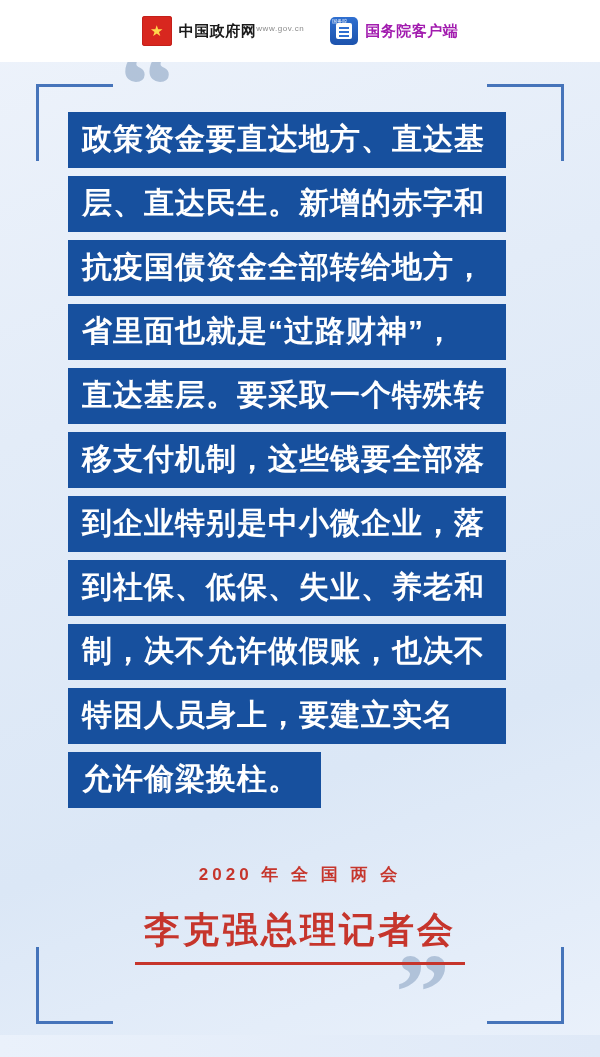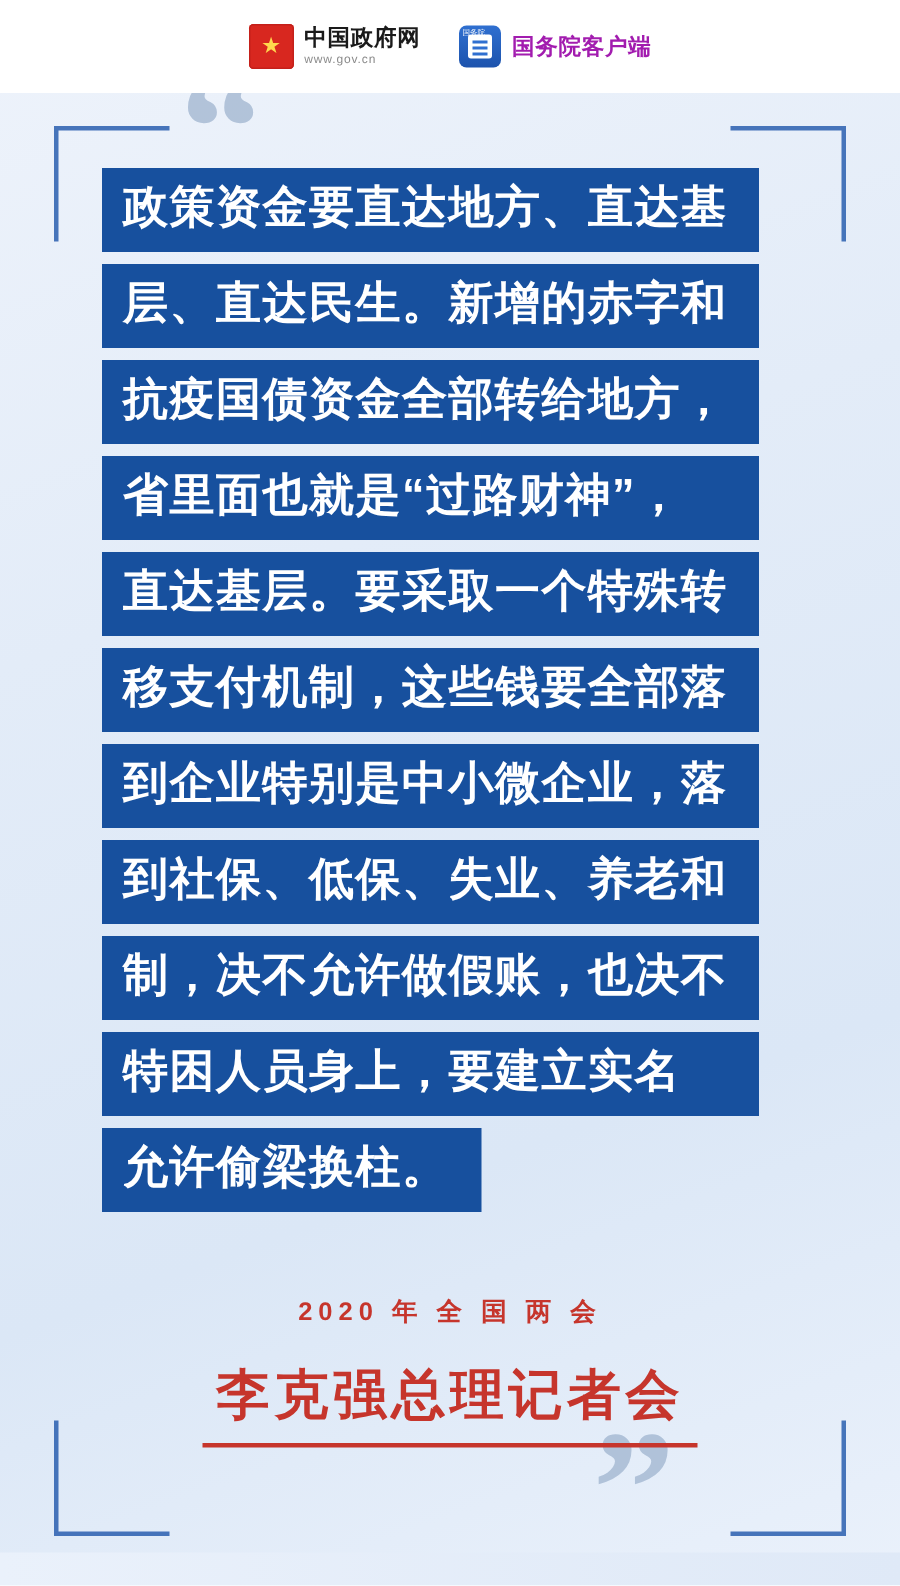--- a/index.html
+++ b/index.html
@@ -50,21 +50,21 @@
     position: absolute;
     color: #ffd84d;
     font-size: 15px;
     left: 50%;
     top: 50%;
     transform: translate(-50%, -52%);
     line-height: 1;
   }
   .brand-text {
     display: flex;
-    flex-direction: column;
+    flex-direction: row;
     line-height: 1.05;
   }
   .brand-cn {
     font-size: 15px;
     color: #1a1a1a;
     font-weight: bold;
     letter-spacing: 0.5px;
   }
   .brand-en {
     font-size: 8px;

